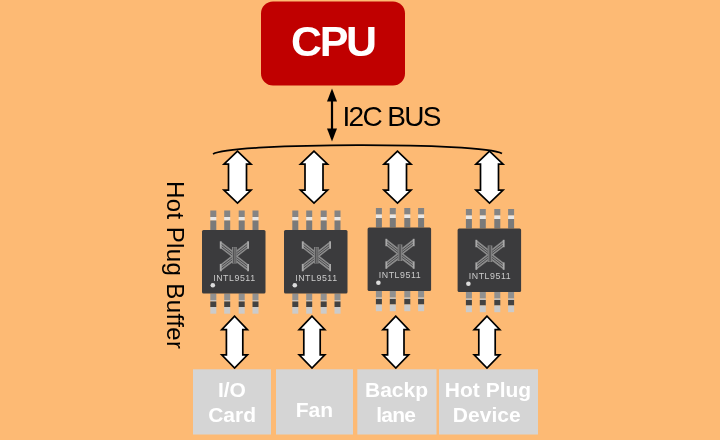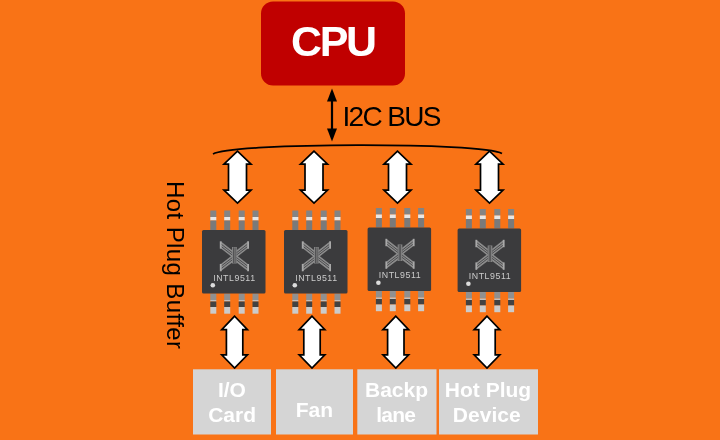--- a/index.html
+++ b/index.html
@@ -1,16 +1,16 @@
 <!DOCTYPE html>
 <html><head>
 <meta charset="utf-8">
 <style>
   html,body{margin:0;padding:0;background:#fff;}
-  #stage{position:relative;width:720px;height:440px;overflow:hidden;background:#f97316;
+  #stage{position:relative;width:720px;height:440px;overflow:hidden;background:#fdba74;
          font-family:"Liberation Sans", sans-serif;}
 </style>
 </head>
 <body>
 <div id="stage">
 <svg width="720" height="440" viewBox="0 0 720 440">
   <defs>
     <g id="bigarrow">
       <path d="M0,0 L-13.55,13 L-9,13 L-9,39 L-13.55,39 L0,51.8 L13.55,39 L9,39 L9,13 L13.55,13 Z" fill="#ffffff" stroke="#000000" stroke-width="1.7" stroke-linejoin="miter"></path>
     </g>

